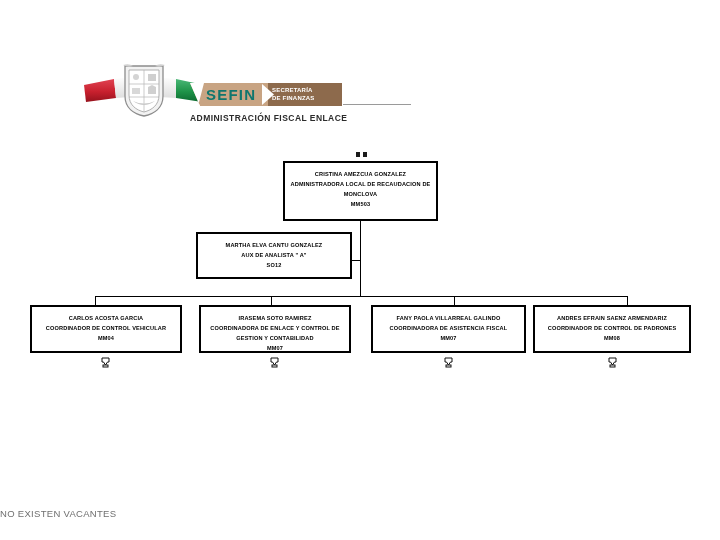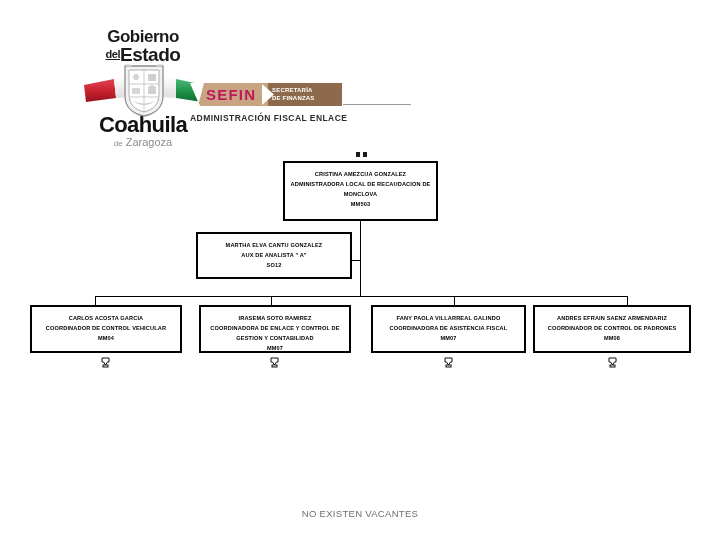--- a/index.html
+++ b/index.html
@@ -80,21 +80,21 @@
   }
   #sefin-banner {
     position: relative;
     width: 152px; height: 23px;
   }
   .sefin-word {
     position: absolute;
     left: 16px; top: 3px;
     font-size: 15px;
     font-weight: bold;
-    color: #be185d;
+    color: #0f766e;
     letter-spacing: 1.2px;
   }
   .sefin-sub {
     position: absolute;
     left: 82px; top: 3px;
     font-size: 6px;
     font-weight: bold;
     color: #ffffff;
     line-height: 8px;
     letter-spacing: 0.2px;
@@ -156,43 +156,31 @@
   #top-glyph {
     position: absolute;
     left: 355px; top: 150px;
     width: 14px; height: 11px;
   }
 
   #footer-note {
     position: absolute;
     left: 0; top: 508px;
     width: 720px;
-    text-align: center;
+    text-align: left;
     font-size: 9.5px;
     color: #6f6f6f;
     letter-spacing: 0.3px;
   }
 </style>
 </head>
 <body>
 
 <div id="header-logo">
 
-  <div id="gob-logo">
-    <div class="gob-line1">Gobierno</div>
-    <div class="gob-line2">
-      <span class="small">del</span><span>Estado</span>
-    </div>
-    <div style="height:48px"></div>
-    <div class="coahuila">Coahuila</div>
-    <div class="zaragoza">
-      <span class="de">de</span>
-      <span>Zaragoza</span>
-    </div>
-  </div>
 
   <svg id="flag-ribbon" viewBox="0 0 120 27">
     <defs>
       <linearGradient id="gRed" x1="0" y1="0" x2="0" y2="1">
         <stop offset="0%" stop-color="#e04352"></stop>
         <stop offset="55%" stop-color="#c8202e"></stop>
         <stop offset="100%" stop-color="#96121d"></stop>
       </linearGradient>
       <linearGradient id="gGreen" x1="0" y1="0" x2="0" y2="1">
         <stop offset="0%" stop-color="#4ab776"></stop>

